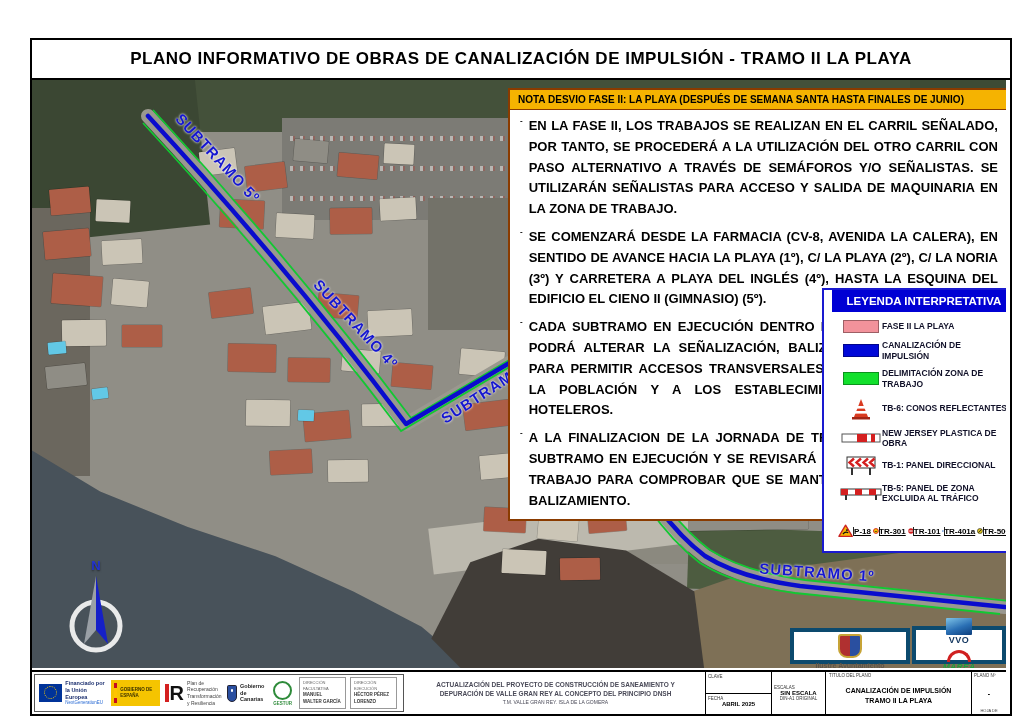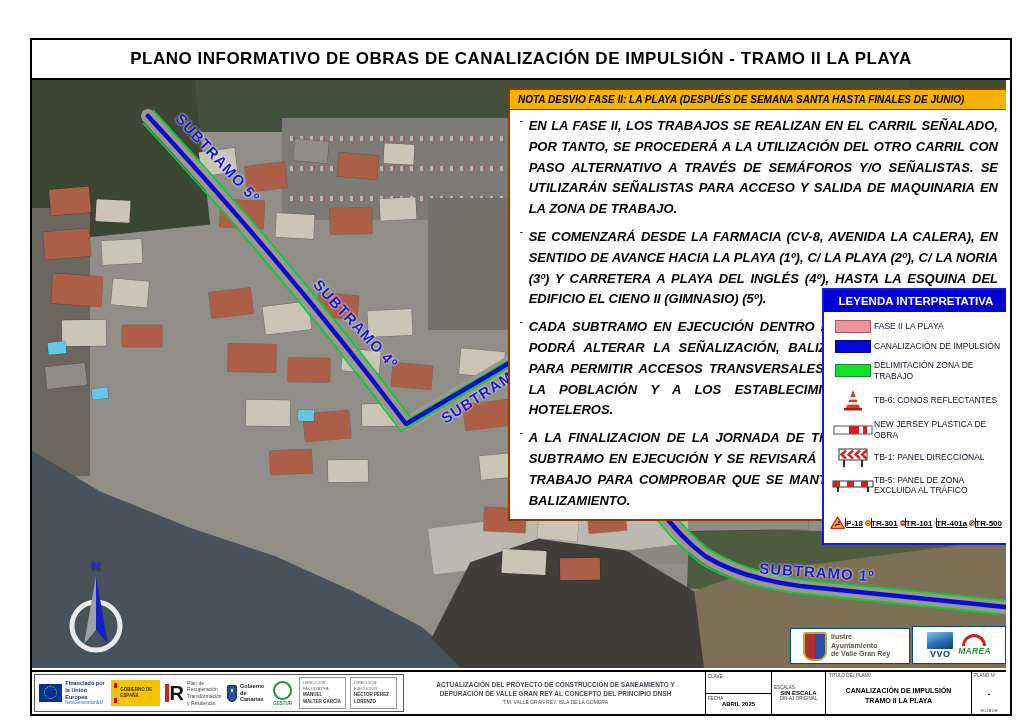--- a/index.html
+++ b/index.html
@@ -22,44 +22,44 @@
   .plaza{left:586px;top:392px;width:132px;height:92px;background:#8b897f;}
   .road-v{left:800px;top:36px;width:12px;height:432px;background:#a3a19a;}
   .green-strip{left:656px;top:452px;width:318px;height:62px;background:#4d5c40;transform:rotate(2deg);}
   .hill-br{left:0;top:0;width:974px;height:588px;background:#7e7056;clip-path:polygon(66% 88%,73% 84%,100% 78%,100% 100%,66% 100%);}
   .ocean{left:0;top:0;width:974px;height:588px;background:#48525a;clip-path:polygon(0% 63%,7% 70%,16% 76%,25% 81%,33% 87%,40% 93%,45% 100%,0% 100%);}
   .beach{left:0;top:0;width:974px;height:588px;background:#413d38;clip-path:polygon(41% 95%,45% 82%,52% 78%,61% 80%,68% 87%,69% 100%,44% 100%);}
   .b{position:absolute;border-radius:1px;box-shadow:0 0 0 .5px rgba(0,0,0,.25);}
   .route-svg{position:absolute;left:0;top:0;pointer-events:none;}
   .subtramo{position:absolute;font-size:15px;font-weight:bold;color:#1617d0;letter-spacing:1px;white-space:nowrap;text-shadow:0 0 2px rgba(255,255,255,.85),0 0 3px rgba(255,255,255,.6);transform-origin:center;}
   
-  .note{position:absolute;left:476px;top:8px;width:498px;border:2px solid #8a3b00;background:#fff;font-style:italic;}
+  .note{position:absolute;left:476px;top:8px;width:498px;border:2px solid #8a3b00;background:#fff;}
   .note-header{background:#f5b301;color:#000;font-weight:bold;font-size:10px;padding:4px 8px;border-bottom:1px solid #8a3b00;}
   .note-body{padding:6px 10px 8px 8px;}
   .bullet{display:flex;margin:0 0 7px 0;}
   .bullet:last-child{margin-bottom:0;}
   .bullet::before{content:"-";font-weight:bold;font-size:8px;margin:0 6px 0 2px;}
   .bullet p{margin:0;font-size:13px;font-weight:bold;line-height:1.6;text-align:justify;color:#000;}
   
-  .legend{position:absolute;left:790px;top:208px;width:184px;border:2px solid #1a1ad0;background:#fff;}
+  .legend{position:absolute;left:790px;top:208px;width:184px;border:2px solid #1a1ad0;background:#fff;padding-left:8px;}
   .legend-header{background:#0000d4;color:#fff;font-weight:bold;font-size:11.5px;text-align:center;padding:5px 2px;}
   .legend-items{padding:8px 6px 4px 8px;}
   .litem{display:flex;align-items:center;margin-bottom:7px;}
   .licon{width:42px;display:flex;justify-content:center;align-items:center;flex:0 0 42px;}
-  .llabel{font-size:8.5px;font-weight:normal;color:#101028;line-height:1.25;}
+  .llabel{font-size:8.5px;font-weight:bold;color:#101028;line-height:1.25;}
   .swatch{width:34px;height:11px;border:1px solid rgba(0,0,0,.35);}
   .signs-row{display:flex;justify-content:space-between;padding:2px 6px 6px 6px;}
   .sign{display:flex;flex-direction:row;align-items:center;width:33px;}
   .post{width:2px;height:9px;background:#222;}
   .sign-label{font-size:8px;font-weight:bold;color:#000;margin-top:1px;white-space:nowrap;text-decoration:underline;}
   
   .compass{position:absolute;left:28px;top:478px;width:72px;height:110px;}
   .compass .n{position:absolute;left:50%;top:0;transform:translateX(-50%);color:#2233d0;font-weight:bold;font-size:13px;text-shadow:0 1px 2px rgba(0,0,0,.5);}
   
-  .badge{position:absolute;background:#fff;border:1px solid #0c4a6e;display:flex;align-items:center;padding:2px 12px;box-sizing:border-box;}
+  .badge{position:absolute;background:#fff;border:4px solid #0c4a6e;display:flex;align-items:center;padding:2px 12px;box-sizing:border-box;flex-direction:column;}
   .badge-ayto{left:758px;top:548px;width:120px;height:36px;gap:4px;}
   .shield-vgr{width:20px;height:25px;border:2px solid #c7a437;border-radius:3px 3px 9px 9px;background:linear-gradient(90deg,#b03030 50%,#2a4fa0 50%);flex:0 0 20px;}
   .ayto-text{font-size:7px;font-weight:bold;color:#5c554b;line-height:1.25;}
   .badge-vvo{left:880px;top:546px;width:94px;height:38px;gap:5px;justify-content:center;}
   .vvo-wave{width:26px;height:17px;background:linear-gradient(160deg,#7fc4e8 0%,#2a6fb4 55%,#0c3e7c 100%);border-radius:1px;}
   .vvo-word{font-size:9px;font-weight:bold;color:#11355e;letter-spacing:.5px;text-align:center;}
   .marea-arc{width:18px;height:9px;border:3px solid #d02020;border-bottom:none;border-radius:12px 12px 0 0;margin:0 auto;}
   .marea-word{font-size:8.5px;font-weight:bold;color:#1f9e3e;letter-spacing:.3px;}
   
   .footer{position:absolute;left:0;bottom:0;width:974px;height:42px;border-top:2px solid #000;background:#fff;display:flex;font-size:5px;}

